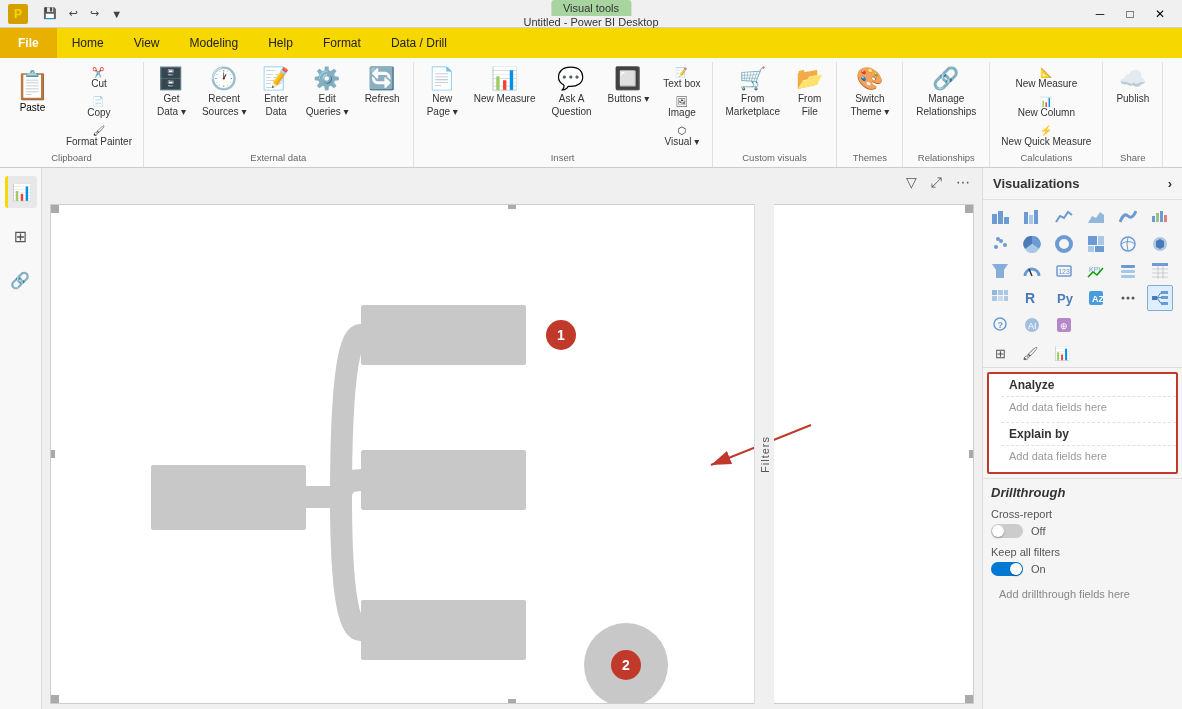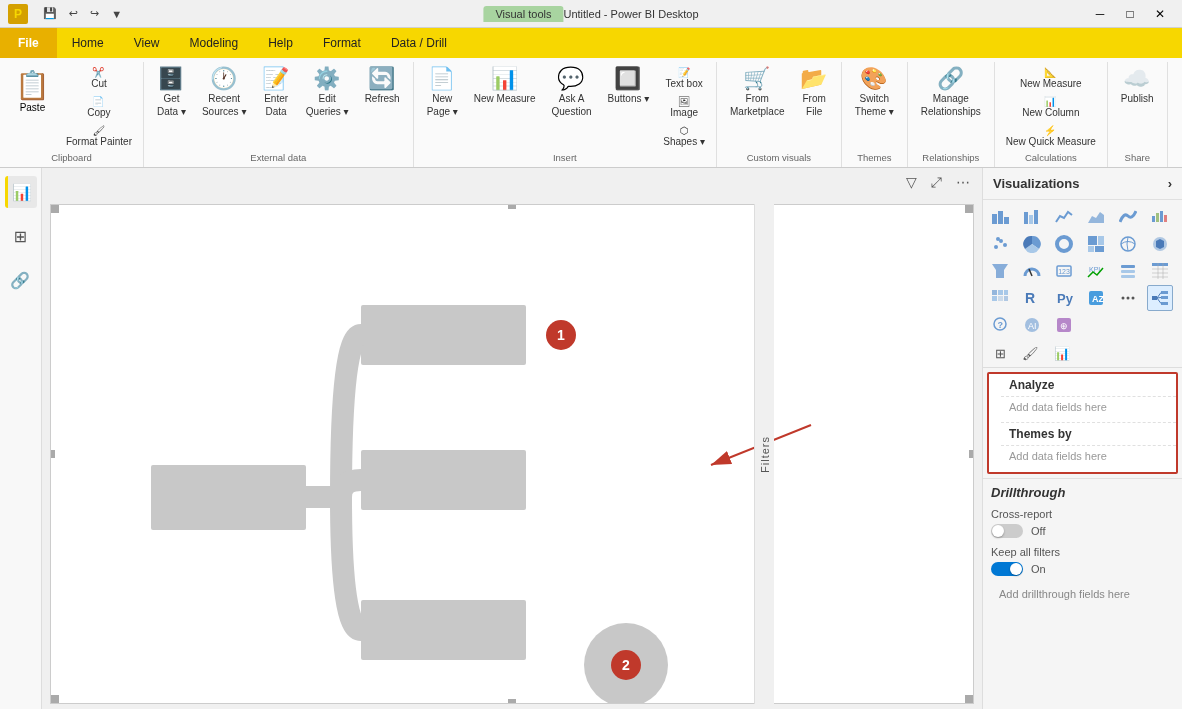--- a/index.html
+++ b/index.html
@@ -12,21 +12,21 @@
       display: flex;
       align-items: center;
       padding: 0 8px;
       border-bottom: 1px solid #d0d0d0;
       position: relative;
     }
     .title-bar-icons { display: flex; align-items: center; gap: 4px; }
     .title-icon { width: 20px; height: 20px; background: #d4a000; border-radius: 2px; display: flex; align-items: center; justify-content: center; color: white; font-size: 10px; font-weight: bold; }
     .title-bar-tools { display: flex; align-items: center; gap: 2px; margin-left: 6px; }
     .title-tool { padding: 2px 4px; font-size: 11px; color: #444; cursor: pointer; border: 1px solid transparent; }
-    .title-center { position: absolute; left: 50%; transform: translateX(-50%); display: flex; align-items: center; }
+    .title-center { position: absolute; left: 50%; transform: translateX(-50%); display: flex; flex-direction: column; align-items: center; }
     .visual-tools-tab { background: #a8d4a0; padding: 2px 12px; font-size: 11px; color: #333; border-radius: 3px 3px 0 0; }
     .app-title { font-size: 11px; color: #333; }
     .title-controls { margin-left: auto; display: flex; gap: 2px; }
     .title-btn { width: 28px; height: 20px; display: flex; align-items: center; justify-content: center; font-size: 12px; cursor: pointer; }
 
     
     .menu-bar {
       height: 30px;
       background: #f7d700;
       display: flex;
@@ -471,21 +471,21 @@
         <div class="ribbon-btn-small">
           <span>📝</span>
           <span>Text box</span>
         </div>
         <div class="ribbon-btn-small">
           <span>🖼</span>
           <span>Image</span>
         </div>
         <div class="ribbon-btn-small">
           <span>⬡</span>
-          <span>Shapes ▾</span>
+          <span>Visual ▾</span>
         </div>
       </div>
     </div>
     <div class="ribbon-group-label">Insert</div>
   </div>
 
   <div class="ribbon-group">
     <div class="ribbon-group-content">
       <div class="ribbon-btn">
         <div class="icon">🛒</div>
@@ -810,21 +810,21 @@
 
     <div class="viz-tabs">
       <div class="viz-tab">⊞</div>
       <div class="viz-tab">🖌</div>
       <div class="viz-tab">📊</div>
     </div>
 
     <div class="analyze-section">
       <div class="analyze-header">Analyze</div>
       <div class="analyze-field">Add data fields here</div>
-      <div class="analyze-header">Themes by</div>
+      <div class="analyze-header">Explain by</div>
       <div class="analyze-field">Add data fields here</div>
     </div>
 
     <div class="drillthrough-section">
       <div class="drillthrough-title">Drillthrough</div>
       <div class="drillthrough-item">
         <div class="drillthrough-label">Cross-report</div>
         <div class="toggle-row">
           <div class="toggle off">
             <div class="toggle-knob"></div>

